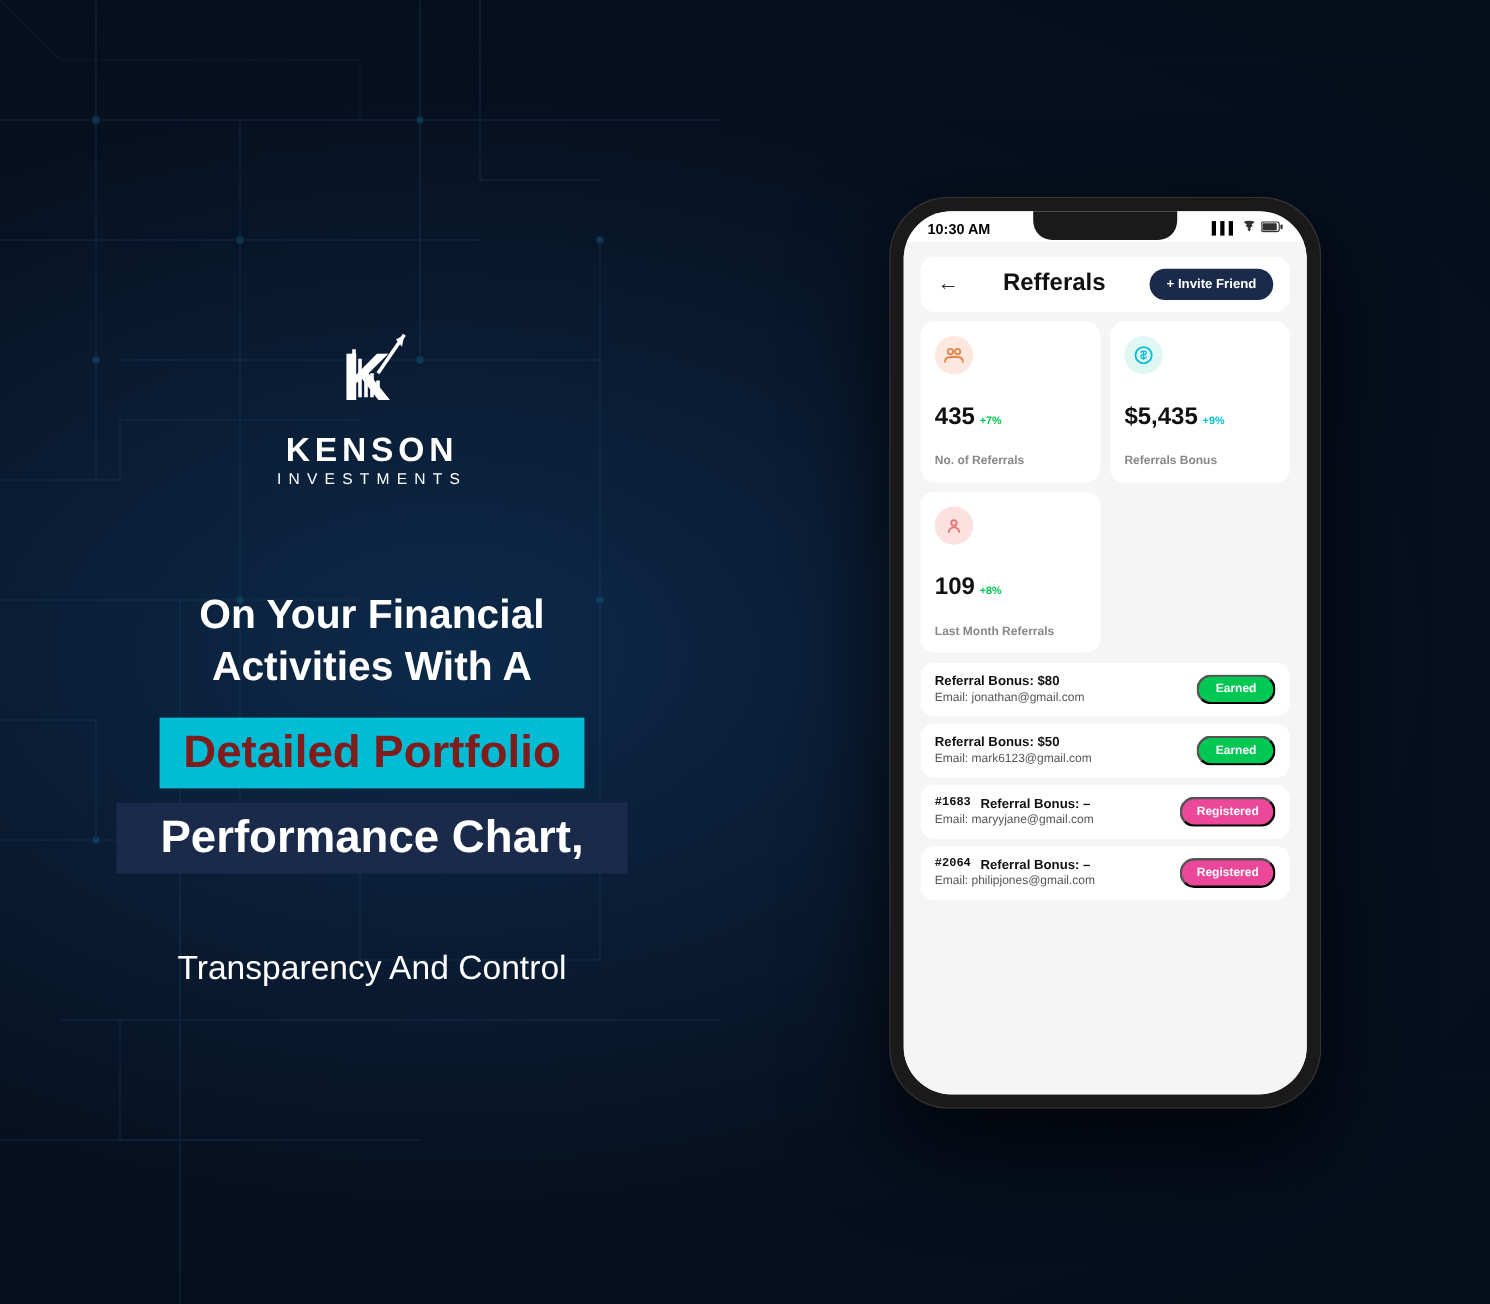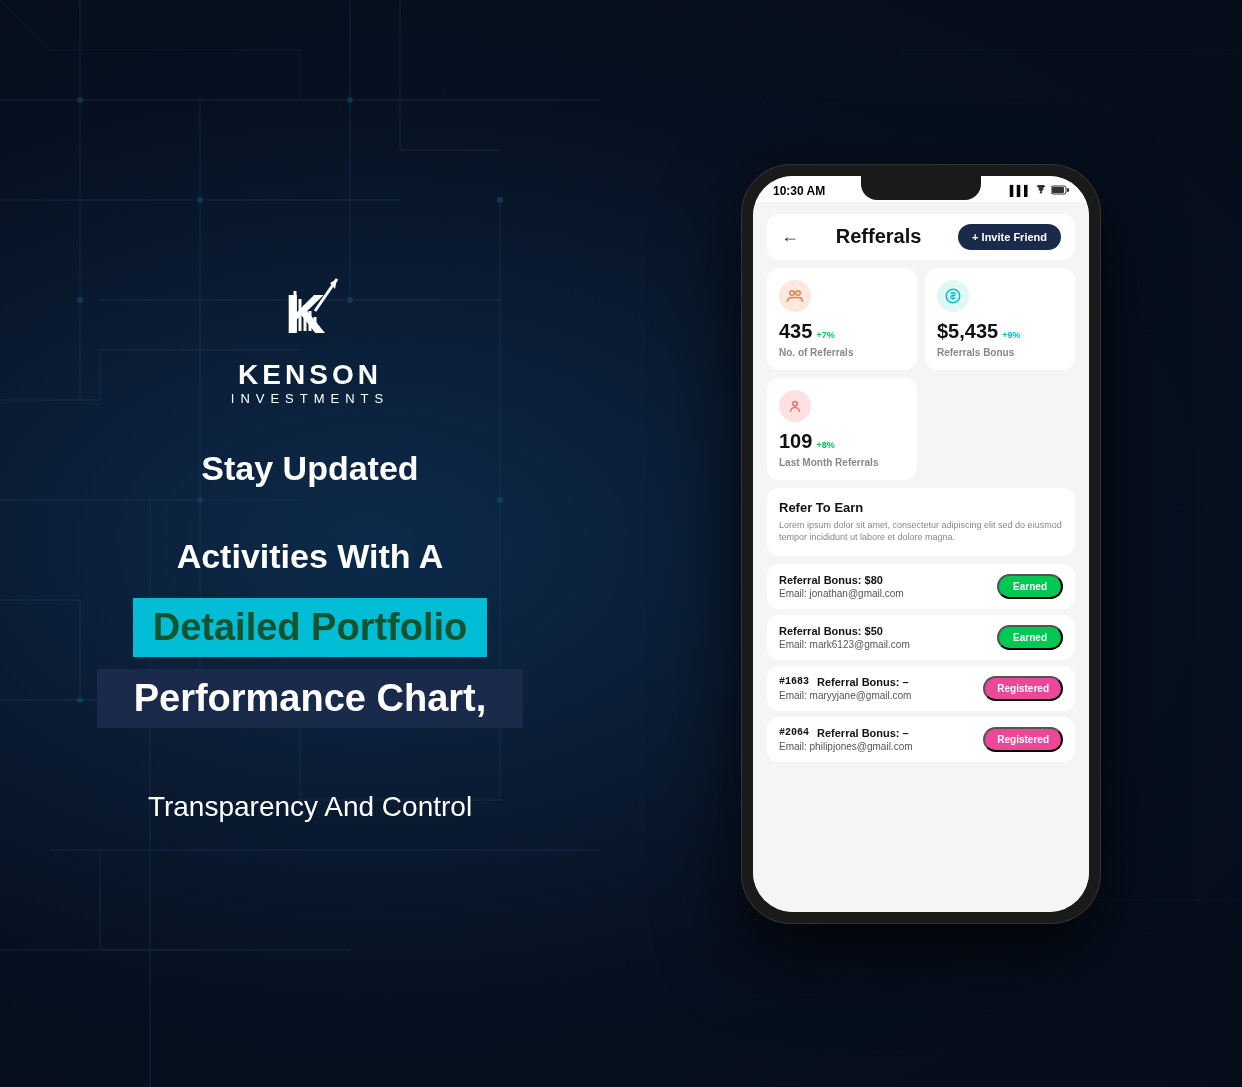--- a/index.html
+++ b/index.html
@@ -66,21 +66,21 @@
       text-align: center;
       color: white;
       font-size: 34px;
       font-weight: 600;
       line-height: 1.3;
       margin-bottom: 20px;
     }
 
     .highlight-teal {
       background: #00bcd4;
-      color: #14532d;
+      color: #7f1d1d;
       font-size: 38px;
       font-weight: 900;
       padding: 8px 20px;
       display: inline-block;
       margin-bottom: 12px;
     }
 
     .highlight-dark {
       background: #1a2a4a;
       color: white;
@@ -224,21 +224,21 @@
       gap: 8px;
       flex-shrink: 0;
     }
 
     .stat-card {
       background: white;
       border-radius: 12px;
       padding: 12px;
       display: flex;
       flex-direction: column;
-      gap: 4px;
+      gap: 20px;
     }
 
     .stat-icon {
       width: 32px;
       height: 32px;
       border-radius: 50%;
       display: flex;
       align-items: center;
       justify-content: center;
       font-size: 16px;
@@ -425,22 +425,22 @@
       <text x="20" y="72" font-size="56" font-weight="900" fill="white" font-family="Arial">K</text>
 
       <line x1="50" y1="50" x2="72" y2="18" stroke="white" stroke-width="3"></line>
       <polygon points="72,18 65,22 70,28" fill="white"></polygon>
     </svg>
     <div class="logo-text">KENSON</div>
     <div class="logo-sub">INVESTMENTS</div>
   </div>
 
   <div class="tagline">
-    <span>Stay Updated</span><br>
     <br>
+    <span>On Your Financial</span><br>
     <span>Activities With A</span>
   </div>
 
   <div class="highlight-teal">Detailed Portfolio</div>
 
   <div class="highlight-dark">Performance Chart,</div>
 
   <div class="bottom-text">
     <br>
     <span>Transparency And Control</span>
@@ -524,24 +524,20 @@
               <div class="stat-value">
                 <span>109</span>
                 <span class="stat-badge green">+8%</span>
               </div>
               <div class="stat-label">Last Month Referrals</div>
             </div>
 
 
           </div>
 
-          <div class="refer-section">
-            <div class="refer-title">Refer To Earn</div>
-            <div class="refer-desc">Lorem ipsum dolor sit amet, consectetur adipiscing elit sed do eiusmod tempor incididunt ut labore et dolore magna.</div>
-          </div>
 
           <div class="referral-list">
 
             <div class="referral-item">
               <div class="referral-info">
                 <span class="referral-bonus">Referral Bonus: $80</span>
                 <span class="referral-email">Email: jonathan@gmail.com</span>
               </div>
               <button class="status-earned">Earned</button>
             </div>

